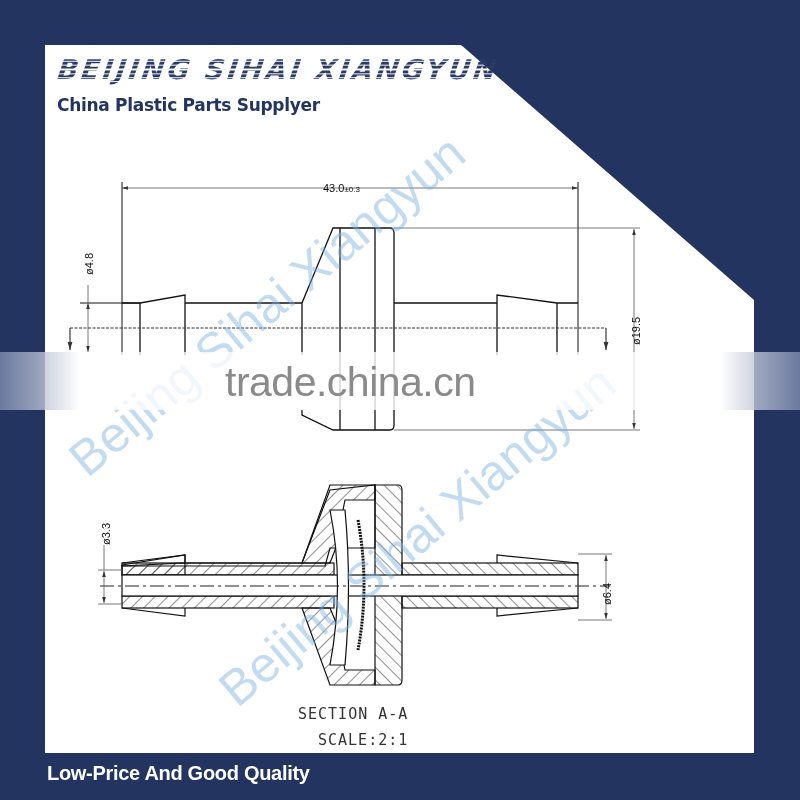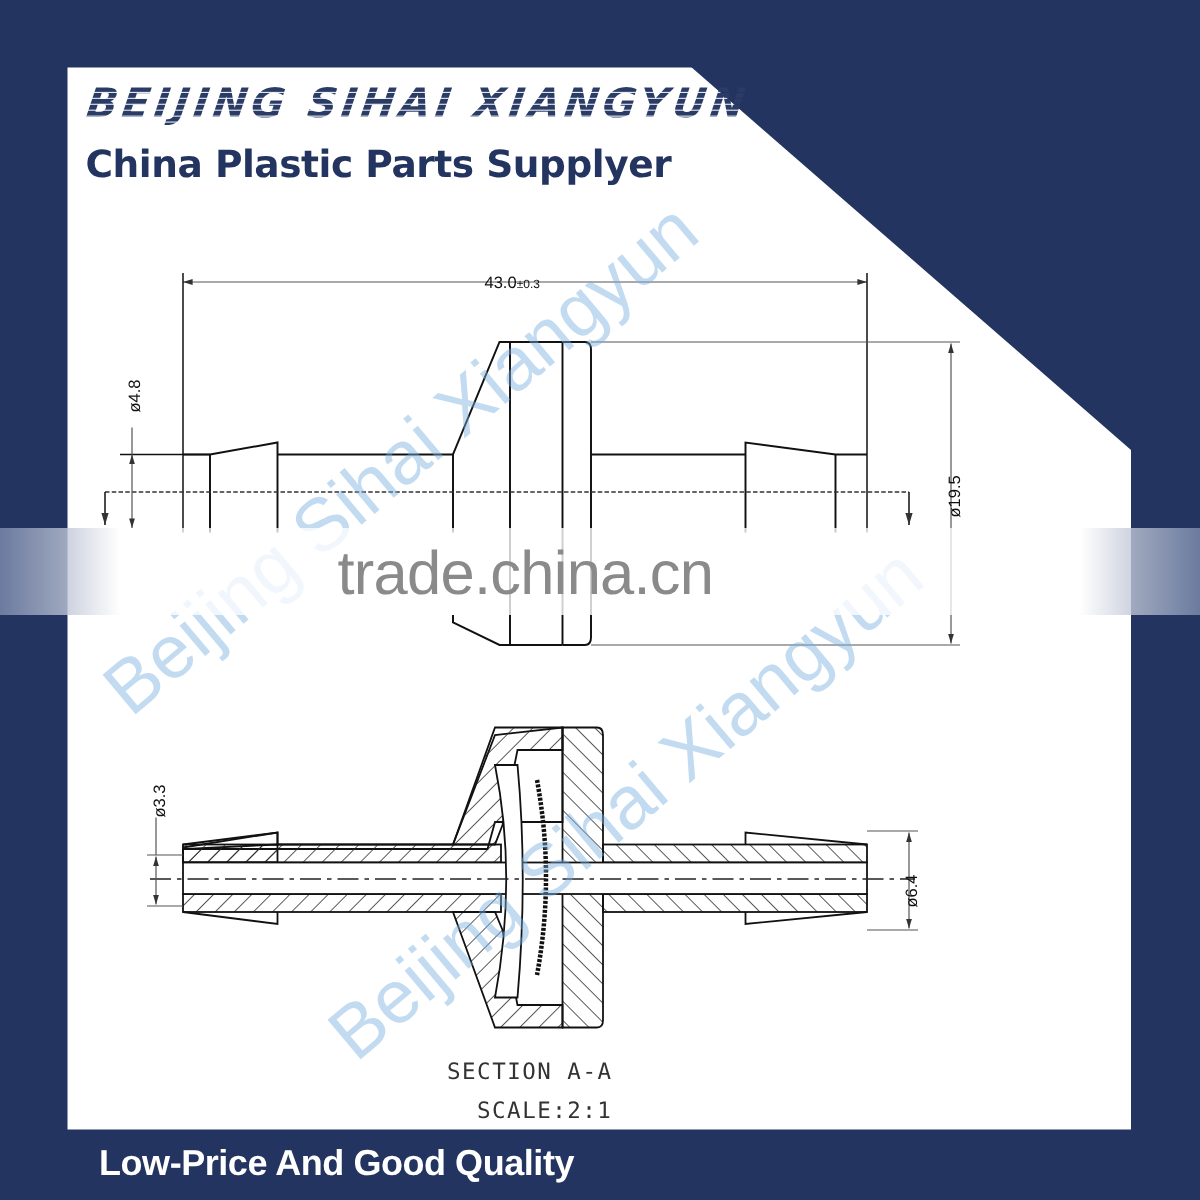--- a/index.html
+++ b/index.html
@@ -1,22 +1,22 @@
 <!DOCTYPE html>
 <html><head>
   <meta charset="utf-8">
   <style>
     html, body { margin:0; padding:0; }
     body { width:800px; height:800px; overflow:hidden; background:#22345f; position:relative; font-family:"Liberation Sans", sans-serif; }
     .panel { position:absolute; left:45px; top:45px; width:709px; height:708px; background:#ffffff; }
     .corner { position:absolute; left:0; top:0; width:800px; height:800px; pointer-events:none; }
     .brand { position:absolute; left:58px; top:54px; font-family:"DejaVu Sans", sans-serif; font-weight:bold; font-style:italic; font-size:27px; letter-spacing:3px; color:#2a3c66;
       background:repeating-linear-gradient(to bottom,#2a3c66 0px,#2a3c66 3px,transparent 3px,transparent 4px); -webkit-background-clip:text; background-clip:text; -webkit-text-fill-color:transparent; transform:skewX(-8deg); }
-    .tagline { position:absolute; left:57px; top:95px; font-family:"DejaVu Sans", sans-serif; font-weight:bold; font-size:25px; color:#22345f; letter-spacing:-0.3px; }
-    .footer { position:absolute; left:47px; top:762px; font-family:"Liberation Sans", sans-serif; font-weight:bold; font-size:24px; color:#ffffff; letter-spacing:-0.3px;margin-left:19px; }
+    .tagline { position:absolute; left:57px; top:95px; font-family:"DejaVu Sans", sans-serif; font-weight:bold; font-size:17px; color:#22345f; letter-spacing:-0.3px; }
+    .footer { position:absolute; left:47px; top:762px; font-family:"Liberation Sans", sans-serif; font-weight:bold; font-size:20px; color:#ffffff; letter-spacing:-0.3px; }
     .drawing { position:absolute; left:0; top:0; width:800px; height:800px; }
     .dim { font-family:"Liberation Sans", sans-serif; font-size:11px; fill:#111; }
     .cad { font-family:"DejaVu Sans Mono", monospace; font-size:15px; fill:#333; letter-spacing:1px; }
     .band { position:absolute; left:0; top:352px; width:800px; height:58px;
       background:linear-gradient(to right, rgba(120,135,170,0.85) 0%, rgba(255,255,255,0.75) 10%, rgba(255,255,255,0.8) 50%, rgba(255,255,255,0.75) 90%, rgba(120,135,170,0.85) 100%); }
     .trade { position:absolute; left:225px; top:352px; font-family:"Liberation Sans", sans-serif; font-size:41px; color:#8a8a8a; letter-spacing:-0.5px; line-height:60px; }
     .wm { position:absolute; font-family:"Liberation Sans", sans-serif; font-size:50px; color:rgba(120,175,225,0.45); white-space:nowrap; transform-origin:left bottom; }
   </style>
 </head>
 <body>

